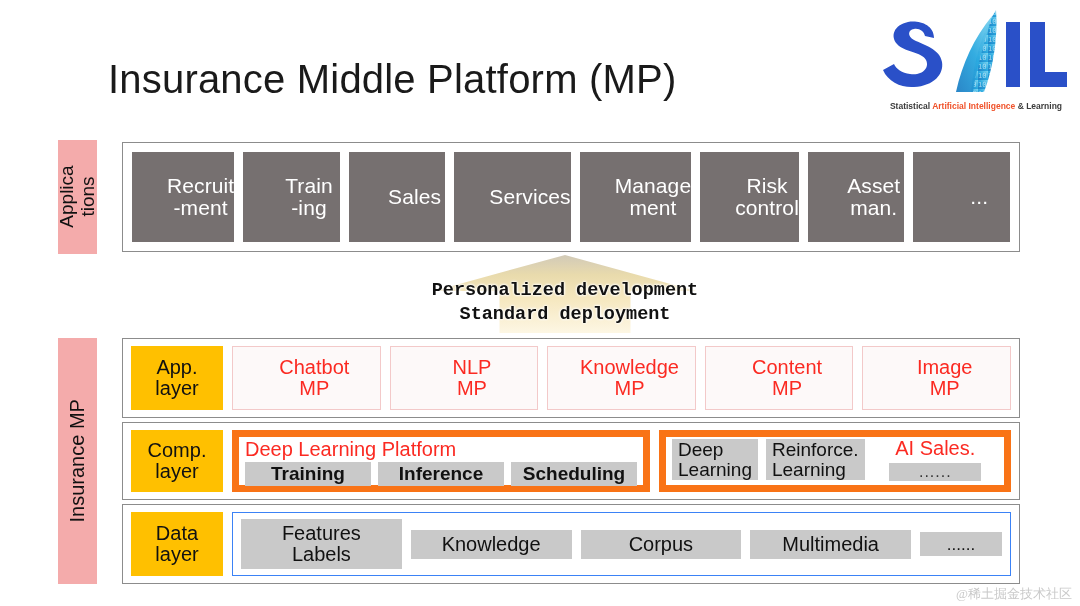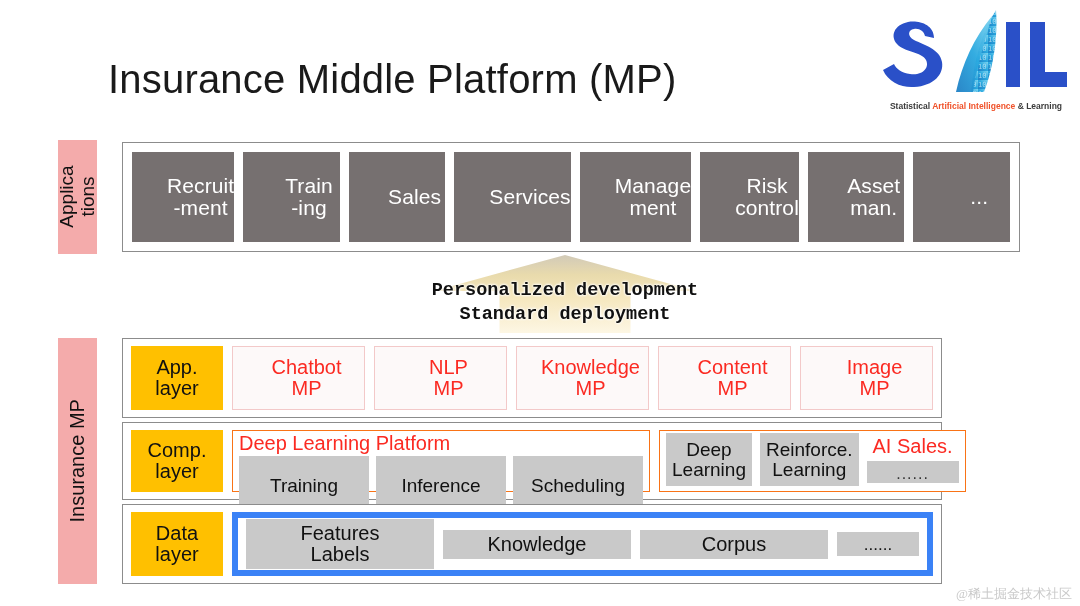--- a/index.html
+++ b/index.html
@@ -73,21 +73,21 @@
     position:absolute;left:0;top:24px;width:100%;text-align:center;
     font-size:18.5px;font-weight:700;color:#111;line-height:1.32;
     text-shadow:0 0 3px #fff,0 0 3px #fff,0 0 2px #fff;
     font-family:Liberation Mono, monospace;
   }
 
   
   #mp-band{left:58px;top:338px;width:962px;height:246px;}
   #mp-label{left:0;top:0;width:39px;height:246px;}
 
-  .mp-panel{left:64px;width:820px;}
+  .mp-panel{left:64px;width:898px;}
   #app-layer-panel{top:0px;height:80px;}
   #comp-layer-panel{top:84px;height:78px;}
   #data-layer-panel{top:166px;height:80px;}
 
   .layer-inner{
     position:absolute;left:8px;top:7px;right:8px;bottom:7px;
     display:flex;align-items:stretch;gap:9px;
   }
   .layer-tag{
     width:92px;flex:0 0 92px;background:#ffc000;color:#111;
@@ -99,55 +99,55 @@
   .mp-card{
     flex:1;background:#fdf9f9;border:1px solid #f3c9c9;
     display:flex;align-items:center;justify-content:center;
     text-align:center;color:#fb2a22;font-size:20px;line-height:1.06;
     box-sizing:border-box;
     padding-left:16px;
   }
 
   
   .sub-panel{
-    position:relative;background:#ffffff;border:1px solid #f97316;
+    position:relative;background:#ffffff;border:7px solid #f97316;
     box-sizing:border-box;padding:2px 6px 5px 6px;
   }
   #dl-platform{flex:0 0 418px;}
   #ai-algo-panel{flex:1;}
   .sub-title{
     color:#fb2a22;font-size:20px;line-height:1.05;font-weight:400;
     white-space:nowrap;
   }
   .chip-row{display:flex;gap:7px;margin-top:2px;}
   .chip{
     background:#c9c9c9;color:#111;font-size:19px;line-height:1.04;
-    padding:20px 6px;text-align:center;
-    display:flex;align-items:center;justify-content:center;
+    padding:2px 6px;text-align:center;
+    display:flex;align-items:center;justify-content:center;font-weight:bold;
   }
   #dl-platform .chip{flex:1;}
 
   .ai-inner{display:flex;align-items:stretch;height:100%;gap:8px;}
   .ai-chip-tall{
     background:#c9c9c9;color:#111;font-size:19px;line-height:1.04;
-    display:flex;align-items:center;justify-content:center;text-align:center;
+    display:flex;align-items:center;justify-content:center;
     padding:0 6px;flex:0 0 auto;
   }
   .ai-right{flex:1;display:flex;flex-direction:column;align-items:center;justify-content:center;}
   .ai-title{color:#fb2a22;font-size:20px;line-height:1;white-space:nowrap;}
   .ai-dots{
     background:#c9c9c9;color:#333;font-size:16px;
     width:92px;height:22px;margin-top:5px;
     display:flex;align-items:flex-end;justify-content:center;
     letter-spacing:1px;
   }
 
   
   .data-strip{
-    flex:1;background:#ffffff;border:6px solid #3b82f6;box-sizing:border-box;
+    flex:1;background:#ffffff;border:1px solid #3b82f6;box-sizing:border-box;
     display:flex;align-items:center;gap:9px;padding:0 8px;
   }
   .data-chip{
     background:#c9c9c9;color:#111;font-size:20px;line-height:1.05;
     text-align:center;padding:4px 8px;
     display:flex;align-items:center;justify-content:center;
   }
   .data-chip.flexy{flex:1;}
   .data-chip.dots{flex:0 0 66px;font-size:17px;align-items:flex-end;padding-bottom:2px;}
 
@@ -260,19 +260,20 @@
     </div>
   </div>
 
   <div class="panel mp-panel" id="data-layer-panel">
     <div class="layer-inner">
       <div class="layer-tag">Data<br>layer</div>
       <div class="data-strip">
         <div class="data-chip flexy">Features<br>Labels</div>
         <div class="data-chip flexy">Knowledge</div>
         <div class="data-chip flexy">Corpus</div>
+        <div class="data-chip flexy">Multimedia</div>
         <div class="data-chip dots">......</div>
       </div>
     </div>
   </div>
 </div>
 
 <div id="watermark">@稀土掘金技术社区</div>
 
 </body></html>

